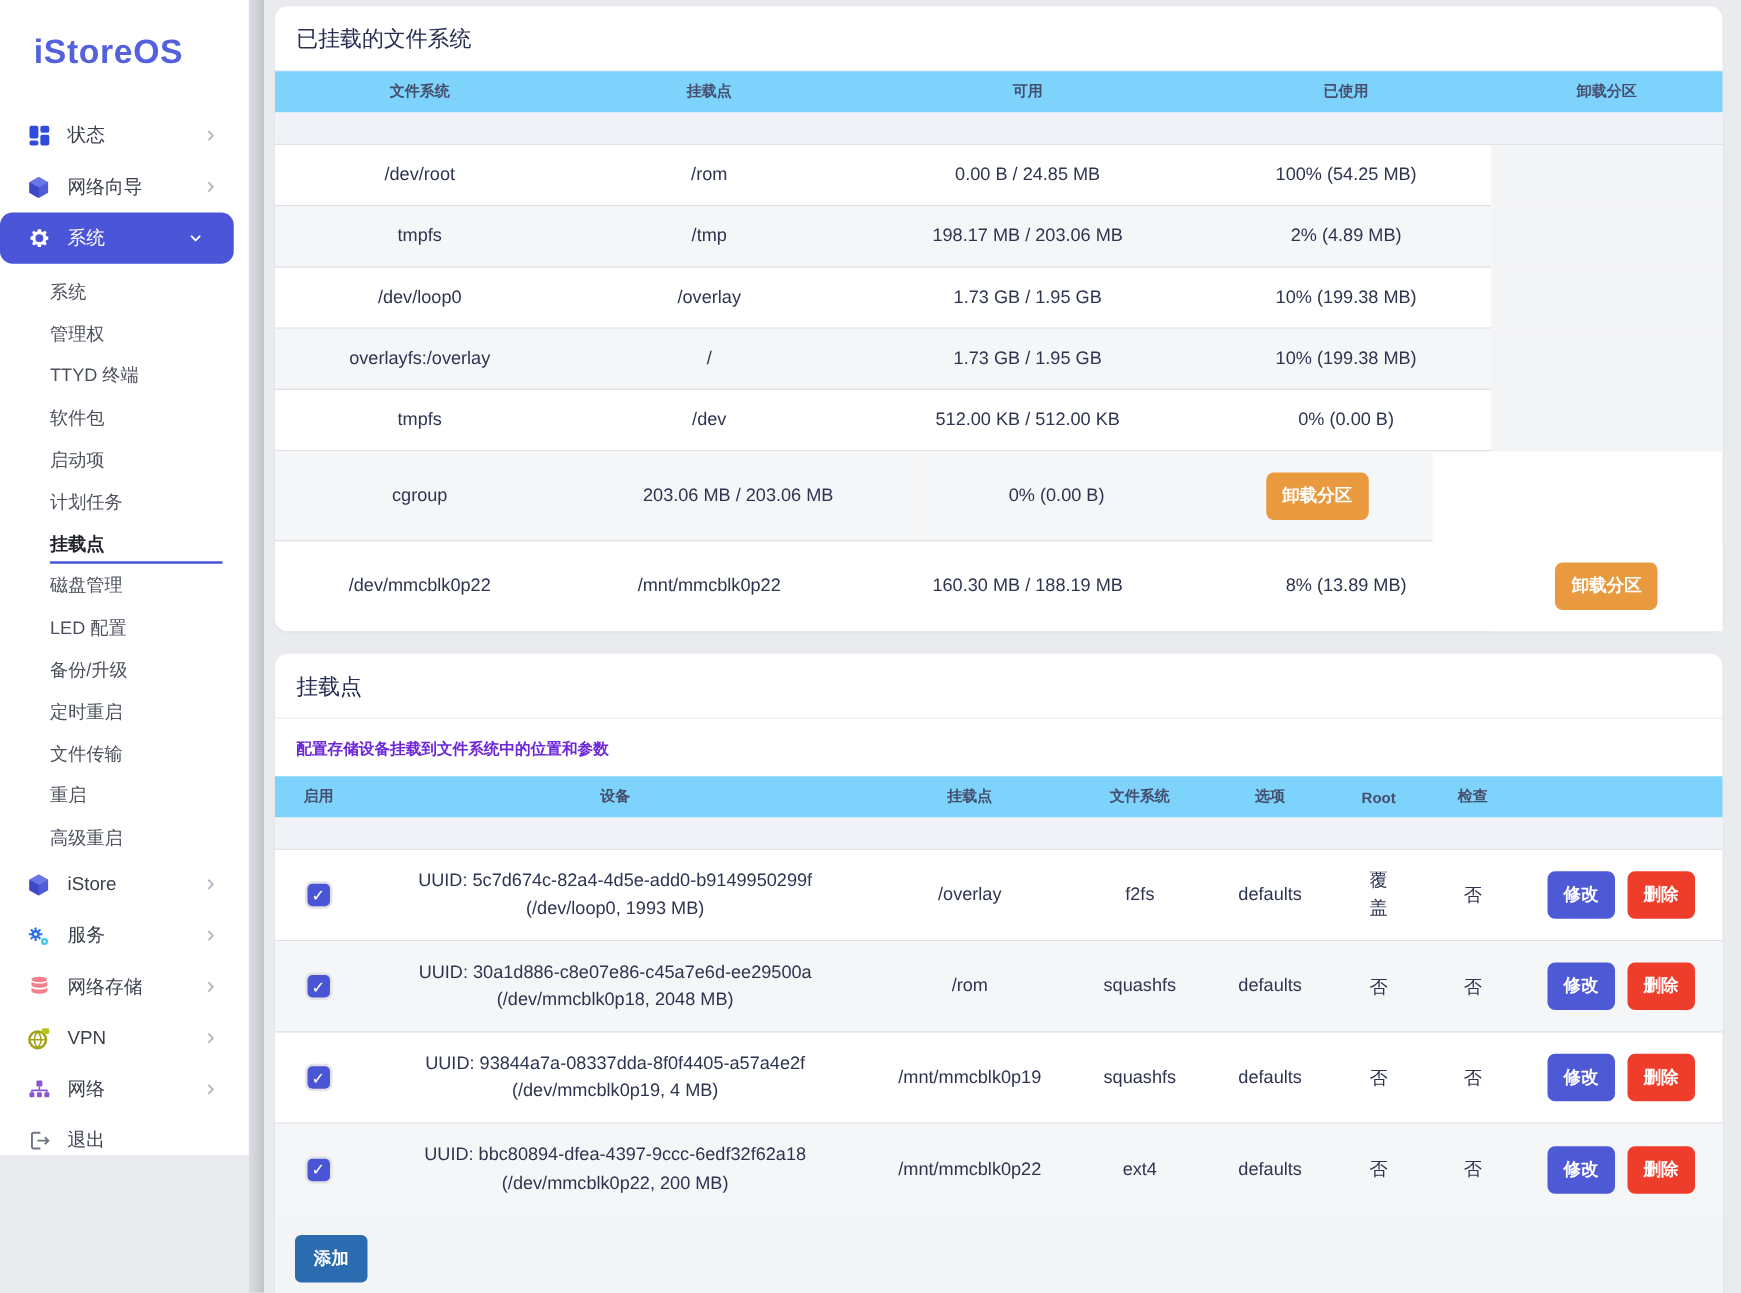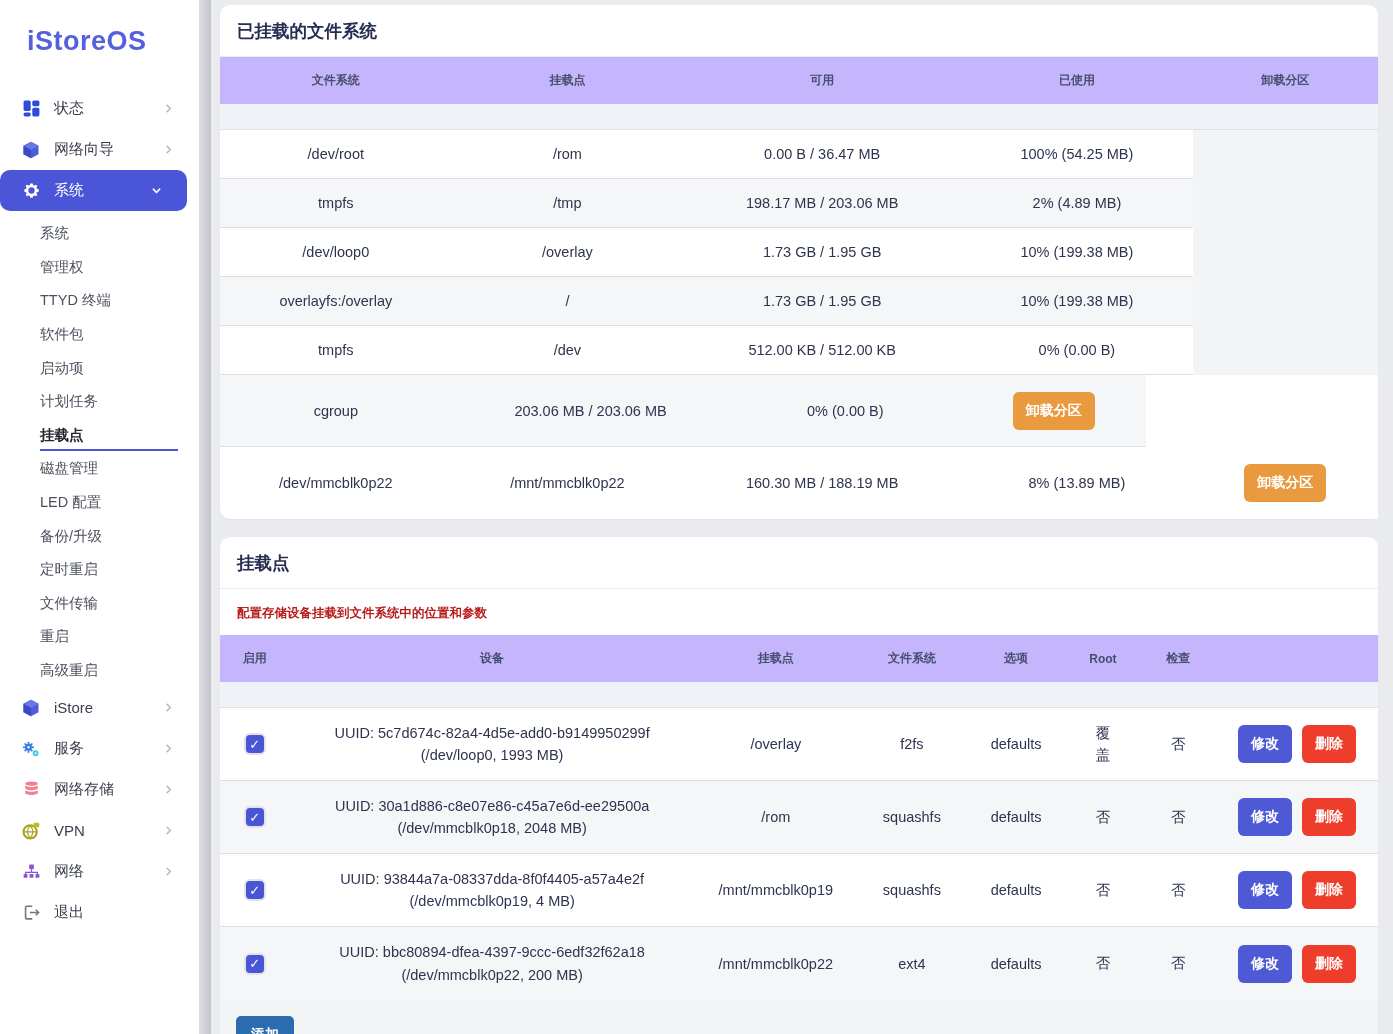--- a/index.html
+++ b/index.html
@@ -4,45 +4,45 @@
 <style>
   * { box-sizing: border-box; }
   html,body { margin:0; padding:0; }
   body {
     width:1393px; height:1034px; overflow:hidden;
     background:#e9ebef;
     font-family:"Liberation Sans", sans-serif;
     color:#2e3450;
   }
   
-  .sidebar { position:fixed; left:0; top:0; width:199px; height:1034px; background:#fff; z-index:5; }
+  .sidebar { position:fixed; left:0; top:0; width:199px; height:924px; background:#fff; z-index:5; }
   .scroll-strip { position:fixed; left:199px; top:0; width:12px; height:1034px;
     background:linear-gradient(to right,#dcdee2,#c3c5cc); z-index:4; }
   .logo { padding:26px 0 0 27px; font-size:27px; font-weight:800; color:#5560dd; letter-spacing:.5px; }
   .menu-top { margin-top:31px; }
   .mi { display:flex; align-items:center; height:41px; padding-left:21px; cursor:pointer;
         color:#3a3f4d; font-size:15px; }
   .mi .ic { width:20px; height:20px; margin-right:13px; display:flex; align-items:center; justify-content:center; flex:none; }
   .mi .lbl { flex:1; }
   .mi .chev { margin-right:25px; display:flex; }
   .mi.active { background:#4a55d8; color:#fff; border-radius:10px; margin-right:12px; }
   .submenu { margin-top:6px; margin-bottom:0; }
   .smi { height:33.6px; display:flex; align-items:center; padding-left:40px; font-size:14.5px;
          color:#4b505c; cursor:pointer; position:relative; }
   .smi.active { font-weight:bold; color:#22252d; }
   .smi.active::after { content:""; position:absolute; left:40px; right:21px; bottom:1px; height:2px; background:#4a55d8; }
   .menu-bottom { margin-top:0; }
   
   .content { position:absolute; left:211px; top:0; width:1182px; }
   .card { background:#fff; border-radius:10px; margin:5px 15px 18px 9px;
           box-shadow:0 1px 2px rgba(40,50,80,.05); }
-  .card-title { margin:0; padding:14px 17px 13px; font-size:17.5px; font-weight:bold; color:#262c52;
+  .card-title { margin:0; padding:14px 17px 13px; font-size:17.5px; font-weight:normal; color:#262c52;
                 border-bottom:1px solid #ececef; }
-  .desc { padding:16px 17px 13px; font-size:12.5px; font-weight:bold; color:#b91c1c; }
-  .thead { display:flex; background:#c4b5fd; height:47px; align-items:center; }
+  .desc { padding:16px 17px 13px; font-size:12.5px; font-weight:bold; color:#6d28d9; }
+  .thead { display:flex; background:#7dd3fc; height:33px; align-items:center; }
   .thead .hc { font-size:12px; font-weight:bold; color:#464f6d; text-align:center; }
   .spacer-row { height:26px; background:#f0f2f7; border-bottom:1px solid #dfe1e5; }
   
   .t1-row { display:flex; height:49px; }
   .t1-row.tall { height:72px; }
   .t1-row .c { display:flex; align-items:center; justify-content:center; text-align:center;
                font-size:14.5px; color:#2e3450; border-bottom:1px solid #dddfe3; }
   .t1-row .c.ac { border-bottom:none; background:#f3f4f6; }
   .t1-row.striped .c:not(.ac) { background:#f5f6f7; }
   .t1-row.has-btn .c.ac { background:#fff; border-bottom:1px solid #dddfe3; }
@@ -248,21 +248,21 @@
         <div class="hc w20">挂载点</div>
         <div class="hc w24">可用</div>
         <div class="hc w20">已使用</div>
         <div class="hc w16">卸载分区</div>
       </div>
     <div class="spacer-row"></div>
     <div id="t1-body">
         <div class="t1-row">
           <div class="c w20">/dev/root</div>
           <div class="c w20">/rom</div>
-          <div class="c w24">0.00 B / 36.47 MB</div>
+          <div class="c w24">0.00 B / 24.85 MB</div>
           <div class="c w20">100% (54.25 MB)</div>
           <div class="c ac w16"></div>
         </div>
         <div class="t1-row striped">
           <div class="c w20">tmpfs</div>
           <div class="c w20">/tmp</div>
           <div class="c w24">198.17 MB / 203.06 MB</div>
           <div class="c w20">2% (4.89 MB)</div>
           <div class="c ac w16"></div>
         </div>

